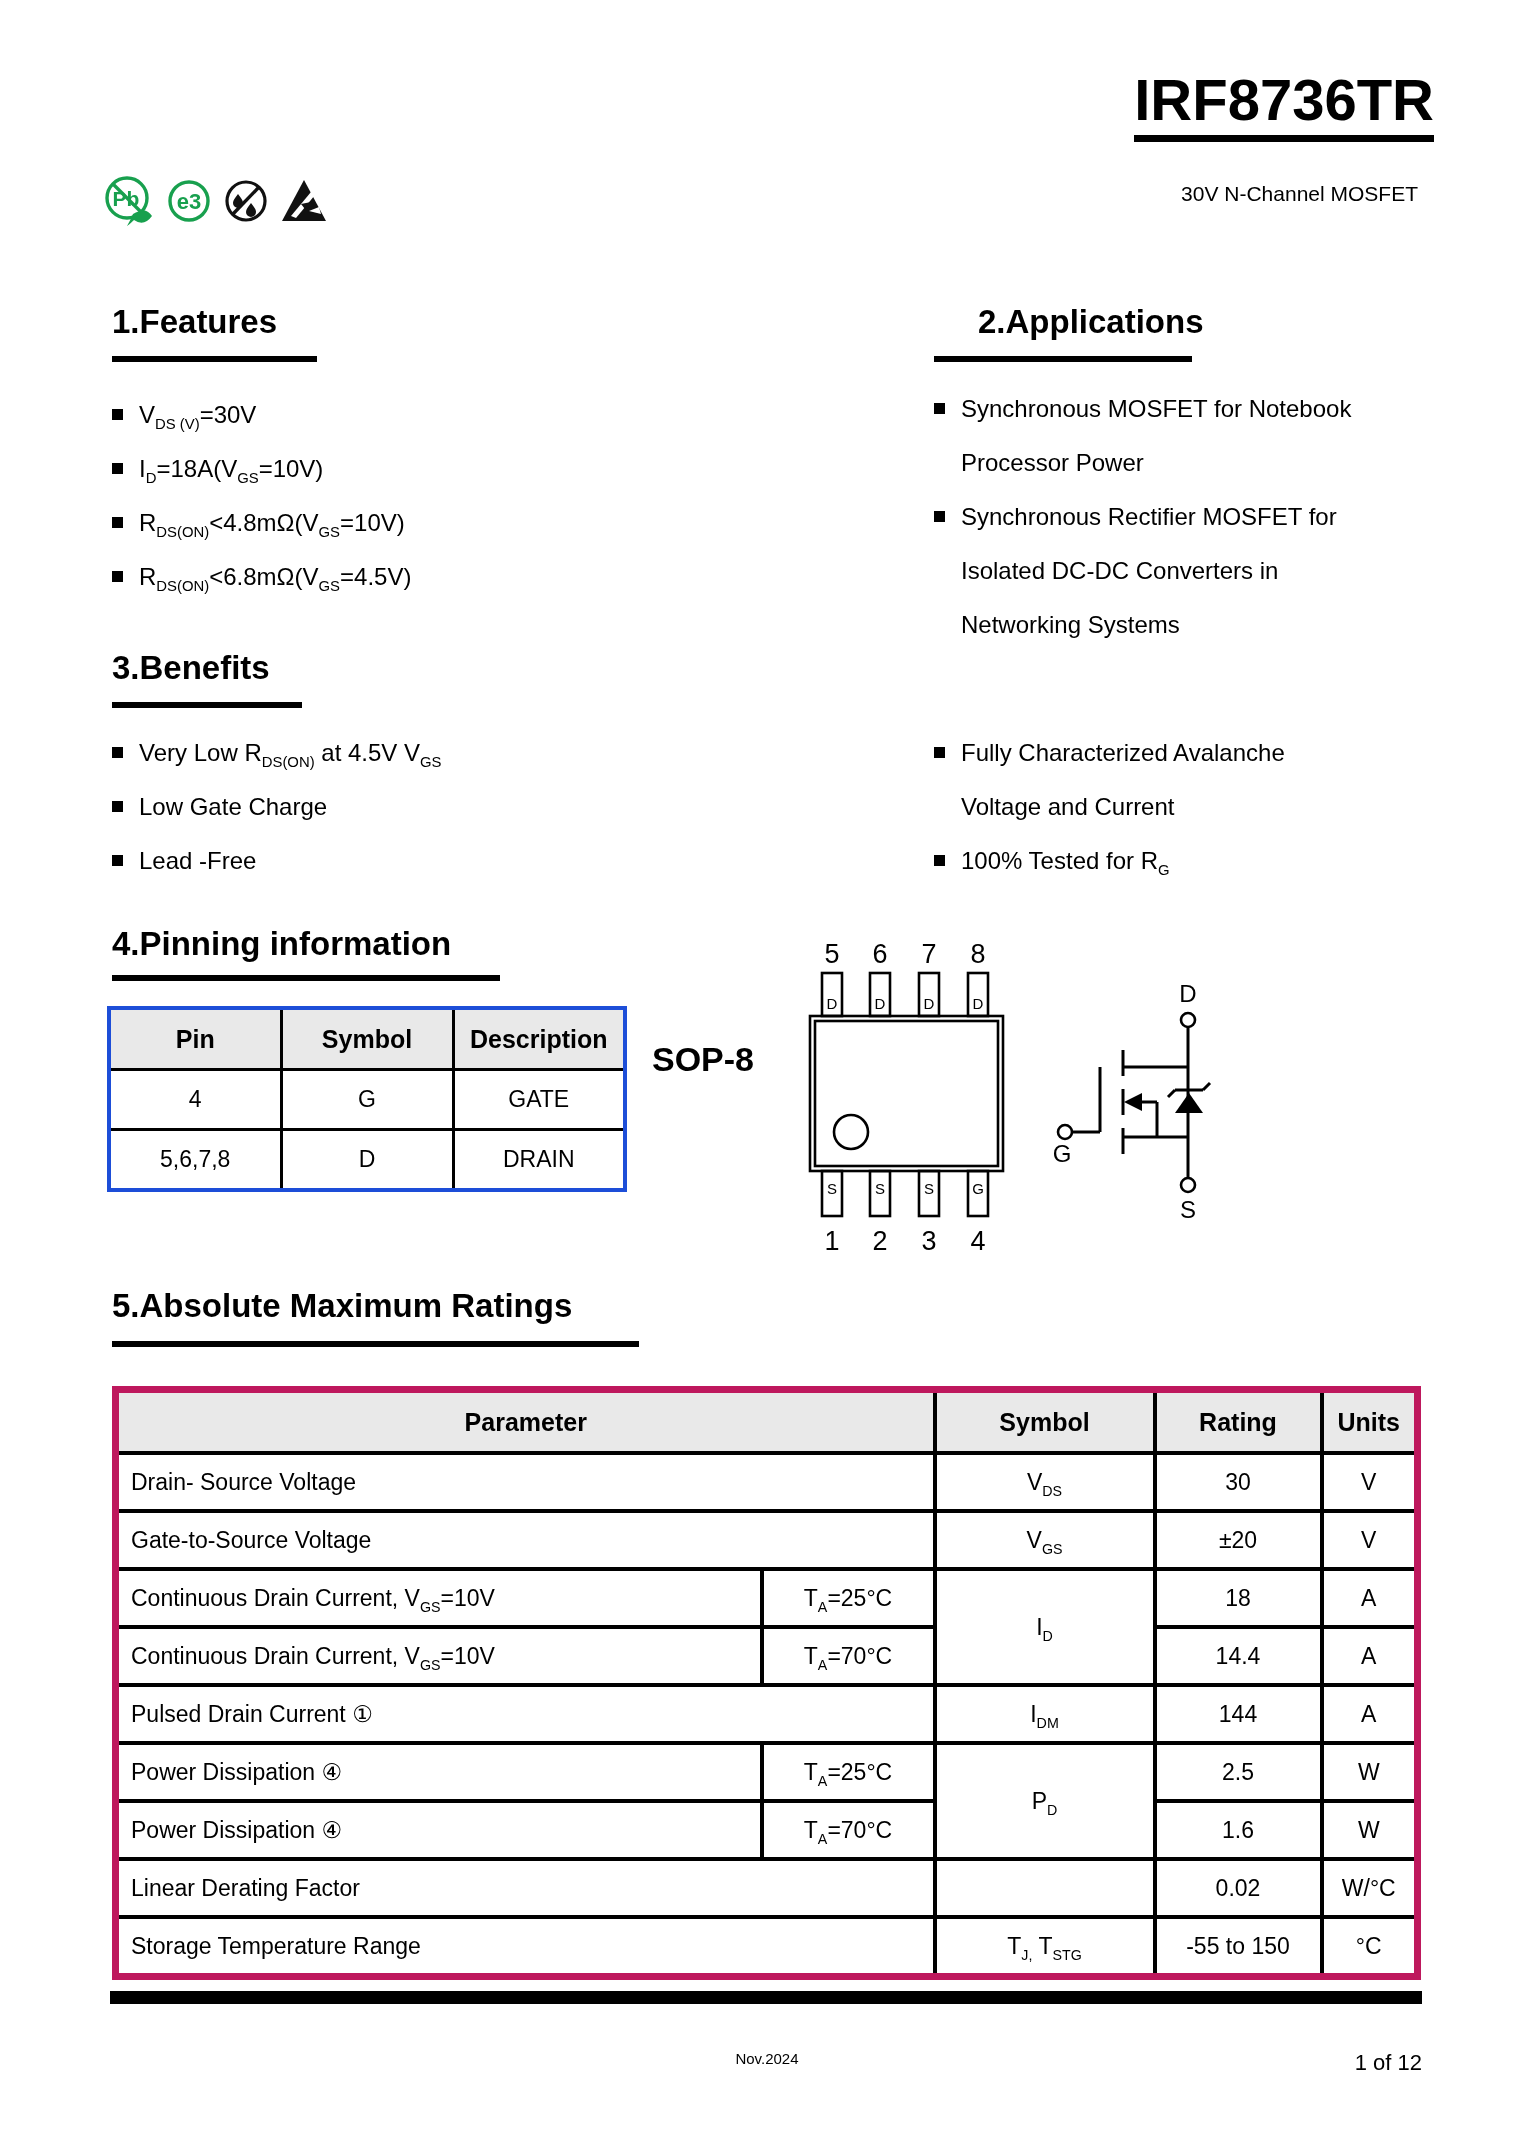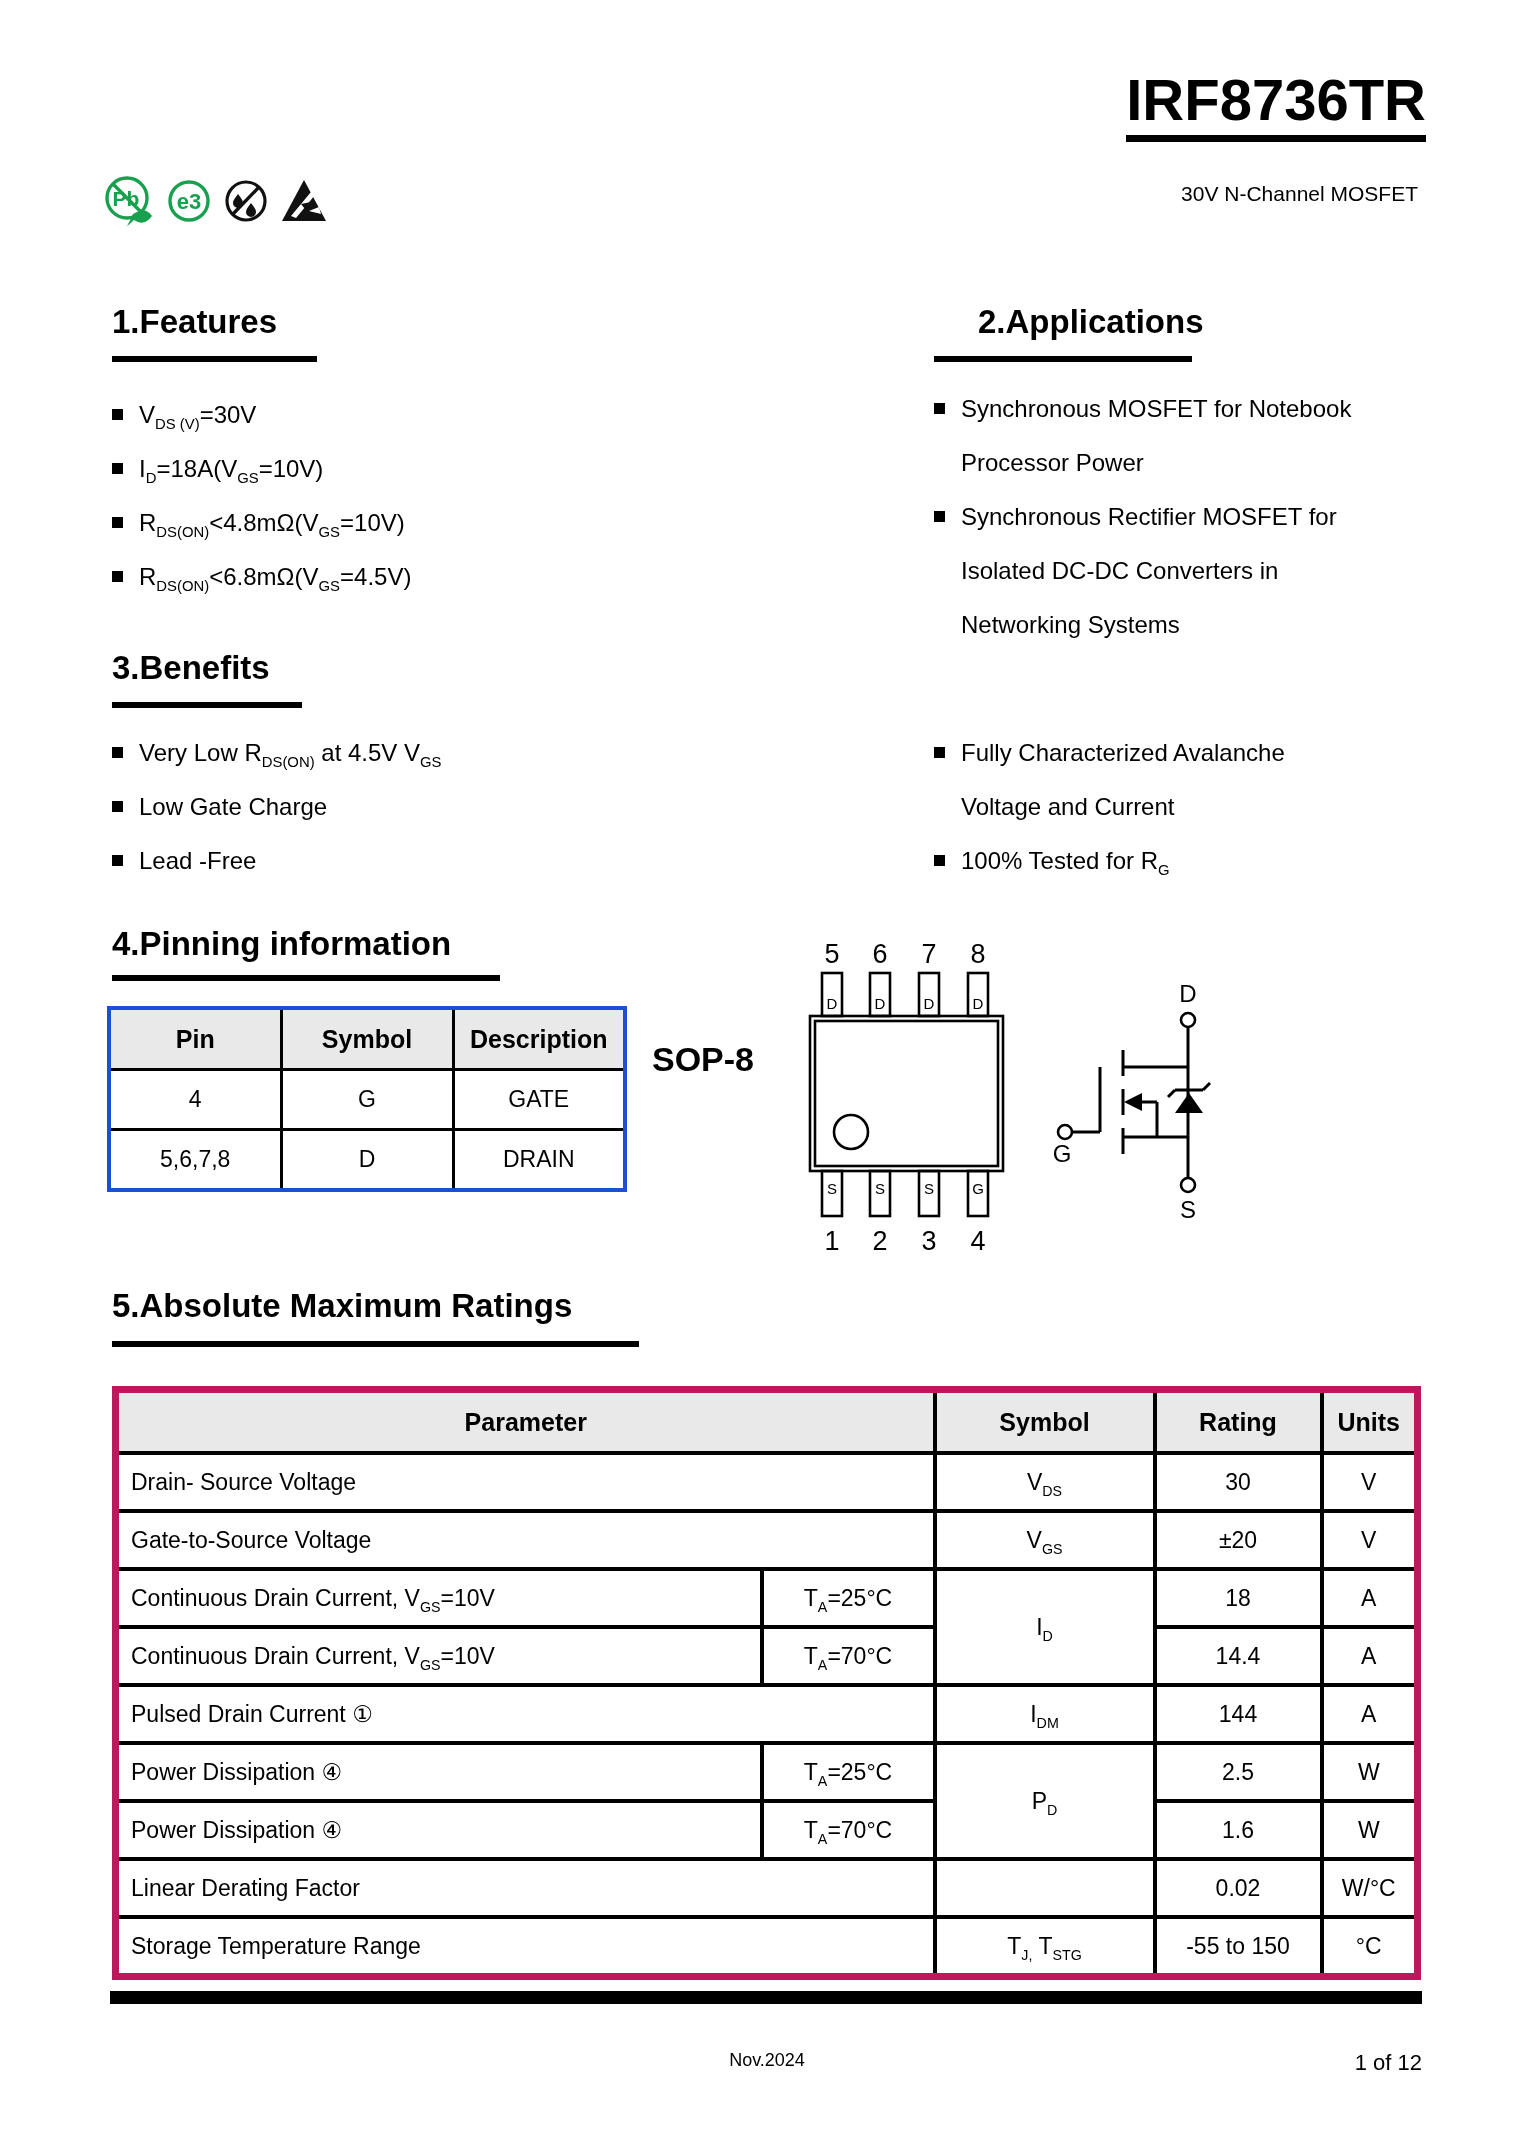--- a/index.html
+++ b/index.html
@@ -1,21 +1,21 @@
 <!DOCTYPE html>
 <html><head>
 <meta charset="utf-8">
 <style>
   html,body{margin:0;padding:0;background:#777;}
   .page{position:relative;width:1530px;height:2140px;background:#ffffff;
         font-family:"Liberation Sans","DejaVu Sans",sans-serif;color:#000;overflow:hidden;}
   sub{font-size:0.62em;line-height:0;}
 
   
-  .title{position:absolute;top:70px;right:104px;font-size:58px;font-weight:bold;line-height:1.05;
+  .title{position:absolute;top:70px;right:96px;font-size:58px;font-weight:bold;line-height:1.05;
          padding-bottom:4px;border-bottom:7px solid #000;letter-spacing:0;}
   .subtitle{position:absolute;top:182px;right:112px;font-size:21px;}
   .badges{position:absolute;left:104px;top:174px;display:flex;align-items:center;gap:13px;text-align:center;}
   .badges svg{display:block;}
 
   
   .sec-heading{position:absolute;font-size:33px;font-weight:bold;white-space:nowrap;}
   .rule{position:absolute;height:6px;background:#000;}
 
   
@@ -40,21 +40,21 @@
   .abs-table td.param{text-align:left;padding-left:12px;}
   .abs-table td.c,.abs-table th.c{text-align:center;}
 
   
   .pkg-svg{position:absolute;left:795px;top:925px;}
   .fet-svg{position:absolute;left:1020px;top:950px;}
   .pkg-svg text,.fet-svg text{font-family:"Liberation Sans","DejaVu Sans",sans-serif;}
 
   
   .footer-bar{position:absolute;left:110px;top:1991px;width:1312px;height:13px;background:#000;}
-  .footer-date{position:absolute;left:112px;top:2050px;width:1310px;text-align:center;font-size:18px;}
+  .footer-date{position:absolute;left:112px;top:2050px;width:1310px;text-align:center;font-size:15px;}
   .footer-page{position:absolute;right:108px;top:2050px;font-size:22px;}
 </style>
 </head>
 <body>
 
 <div class="page">
 
   <div class="badges">
     <span>
       <svg width="50" height="53" viewBox="0 0 50 53">

